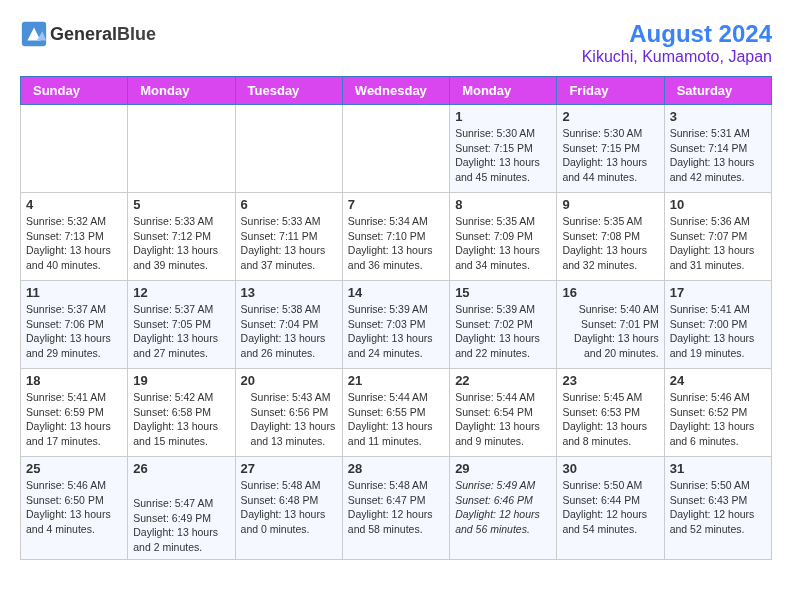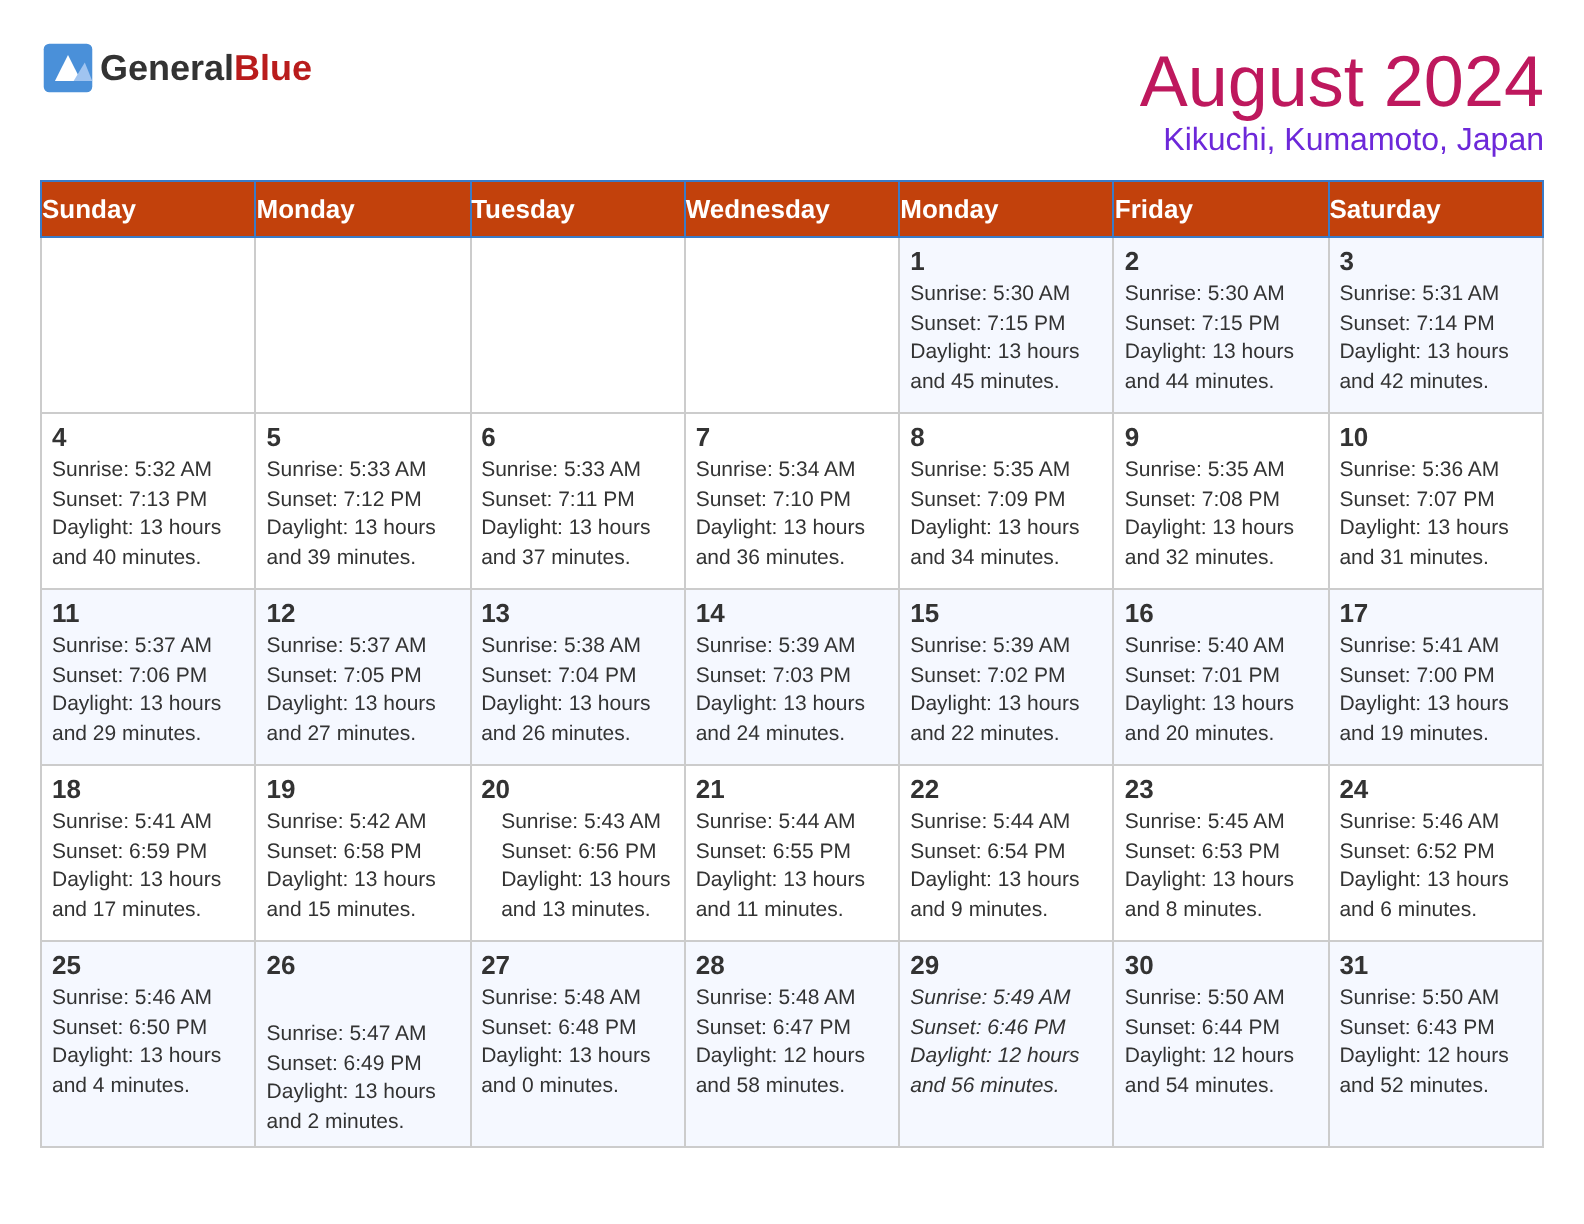--- a/index.html
+++ b/index.html
@@ -22,39 +22,39 @@
     }
     .logo-icon {
       width: 28px;
       height: 28px;
       margin-right: 2px;
     }
     .title-section {
       text-align: right;
     }
     .calendar-title {
-      font-size: 36px;
-      font-weight: normal;
-      color: #be185d;
+      font-size: 24px;
+      font-weight: bold;
+      color: #3b82f6;
     }
     .calendar-subtitle {
       font-size: 16px;
       color: #6d28d9;
     }
     table {
       width: 100%;
       border-collapse: collapse;
       table-layout: fixed;
     }
     thead tr th {
-      background-color: #c2410c;
+      background-color: #d946ef;
       color: #fff;
       font-size: 13px;
       font-weight: bold;
-      padding: 6px 0;
+      padding: 6px 12px;
       text-align: left;
       border: 1px solid #3a7bc8;
     }
     tbody tr td {
       vertical-align: top;
       border: 1px solid #ccc;
       padding: 4px 5px;
       font-size: 10.5px;
       color: #333;
       height: 88px;
@@ -84,21 +84,21 @@
 <body>
 
 <div class="header-section">
   <div class="logo">
     <svg class="logo-icon" viewBox="0 0 30 30">
       <rect x="2" y="2" width="26" height="26" rx="3" fill="#4a90d9"></rect>
       <polygon points="8,22 15,8 22,22" fill="white"></polygon>
       <polygon points="18,22 24,12 28,22" fill="#a0c4f0"></polygon>
     </svg>
     <div>
-      <span style="font-size:18px;font-weight:bold;color:#333;">General</span><span style="font-size:18px;font-weight:bold;color:#b91c1c;">Blue</span>
+      <span style="font-size:18px;font-weight:bold;color:#333;">General</span><span style="font-size:18px;font-weight:bold;color:#404040;">Blue</span>
     </div>
   </div>
   <div class="title-section">
     <div class="calendar-title">August 2024</div>
     <div class="calendar-subtitle">Kikuchi, Kumamoto, Japan</div>
   </div>
 </div>
 
 <table>
   <thead>
@@ -222,21 +222,21 @@
         </td>
         <td>
           <span class="day-number">15</span>
           <div class="day-info" style="white-space: pre-line;">Sunrise: 5:39 AM
 Sunset: 7:02 PM
 Daylight: 13 hours
 and 22 minutes.</div>
         </td>
         <td>
           <span class="day-number">16</span>
-          <div class="day-info" style="white-space: pre-line;">Sunrise: 5:40 AM
+          <div class="day-info" style="white-space: pre-line; text-align: right;">Sunrise: 5:40 AM
 Sunset: 7:01 PM
 Daylight: 13 hours
 and 20 minutes.</div>
         </td>
         <td>
           <span class="day-number">17</span>
           <div class="day-info" style="white-space: pre-line;">Sunrise: 5:41 AM
 Sunset: 7:00 PM
 Daylight: 13 hours
 and 19 minutes.</div>

